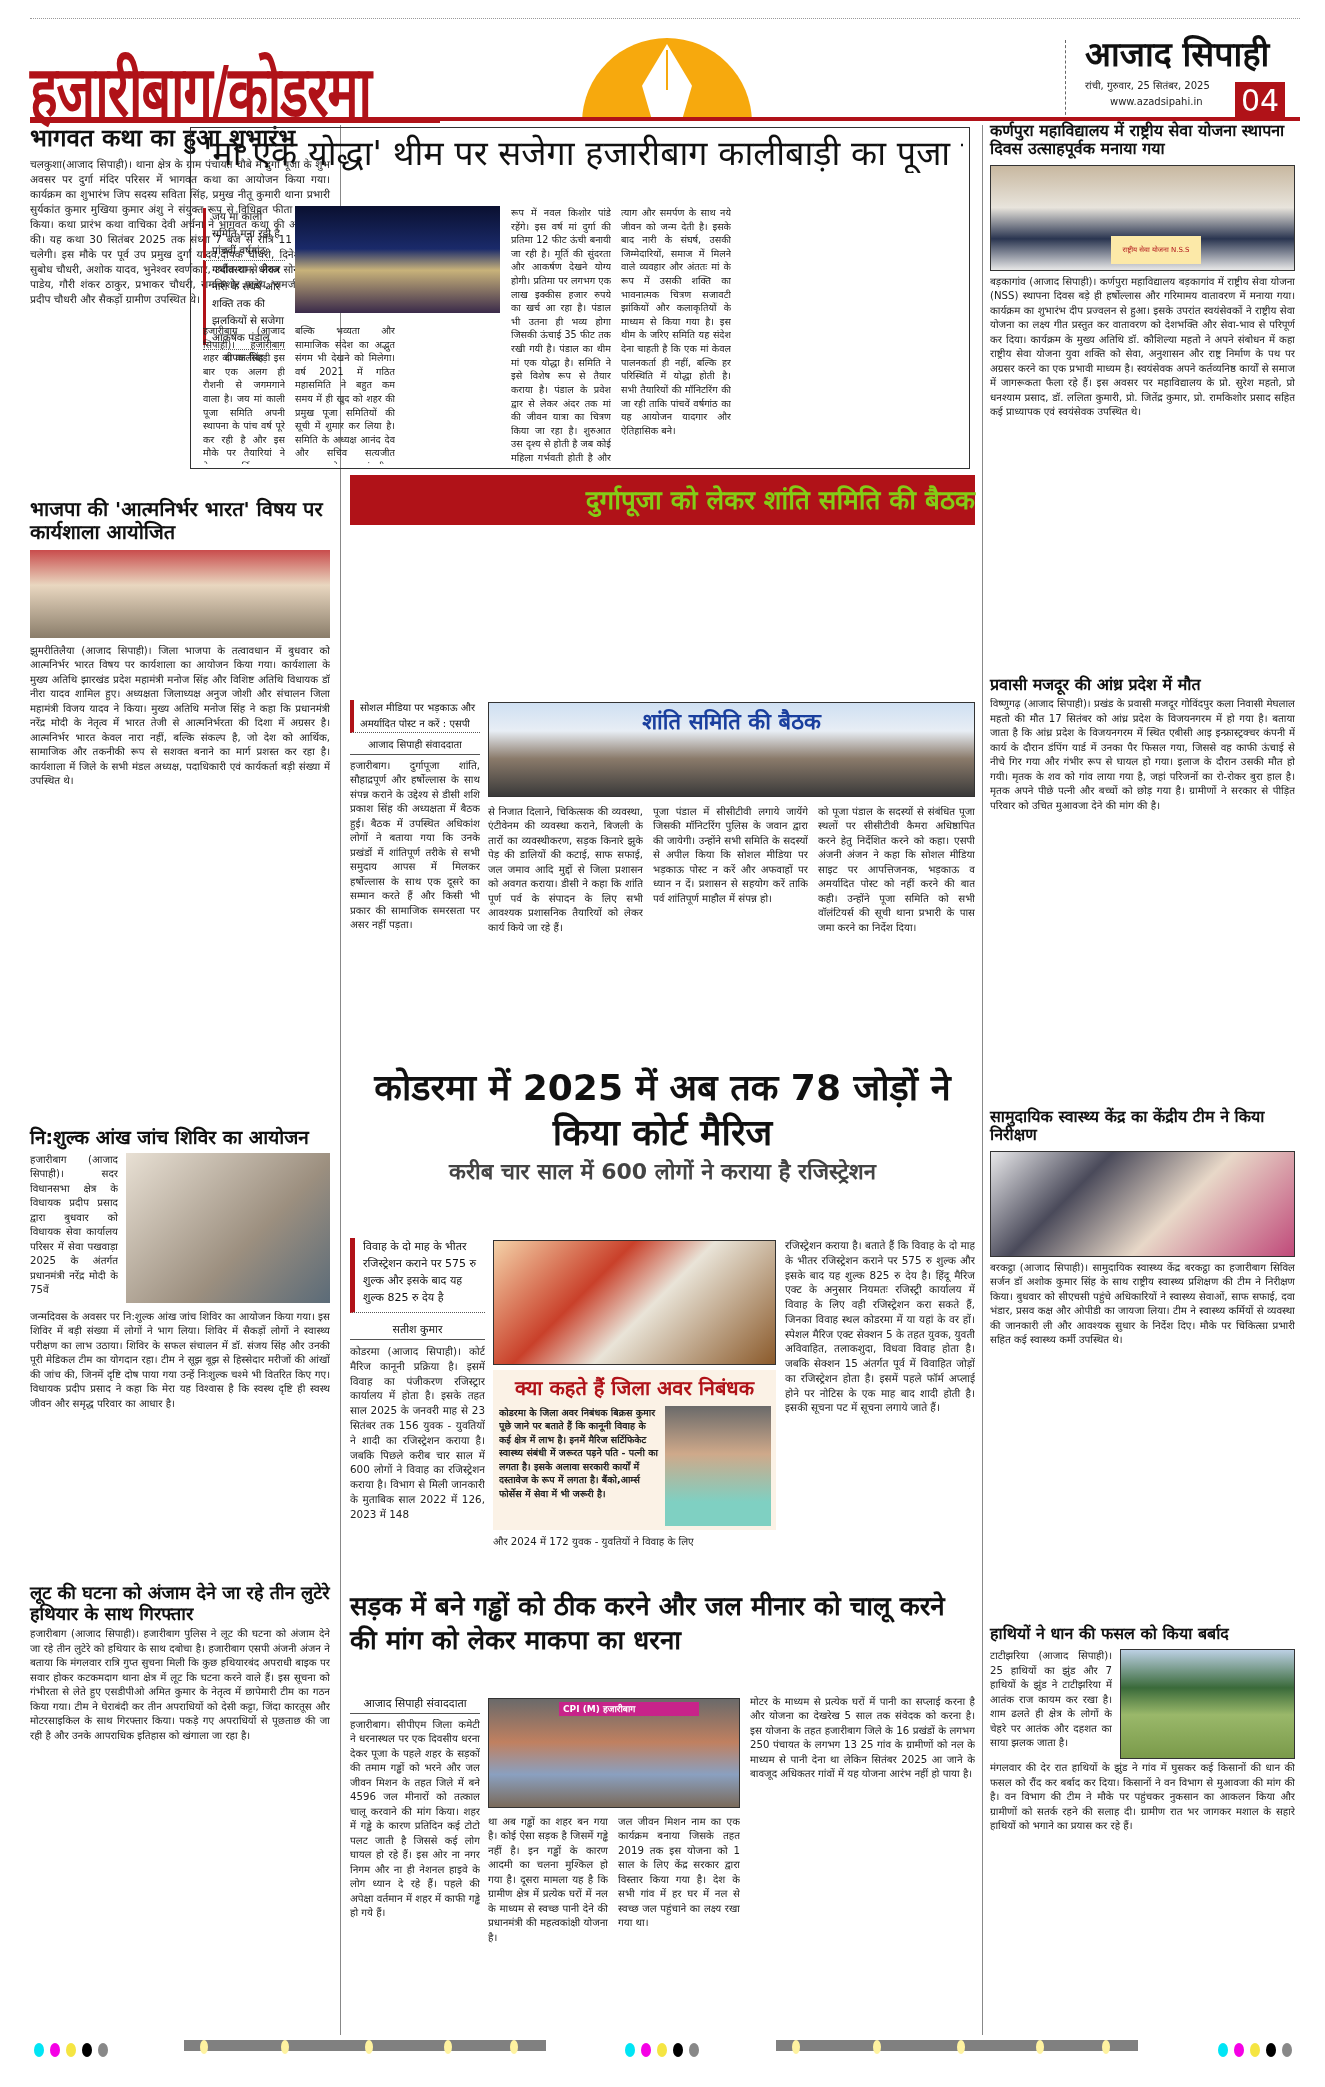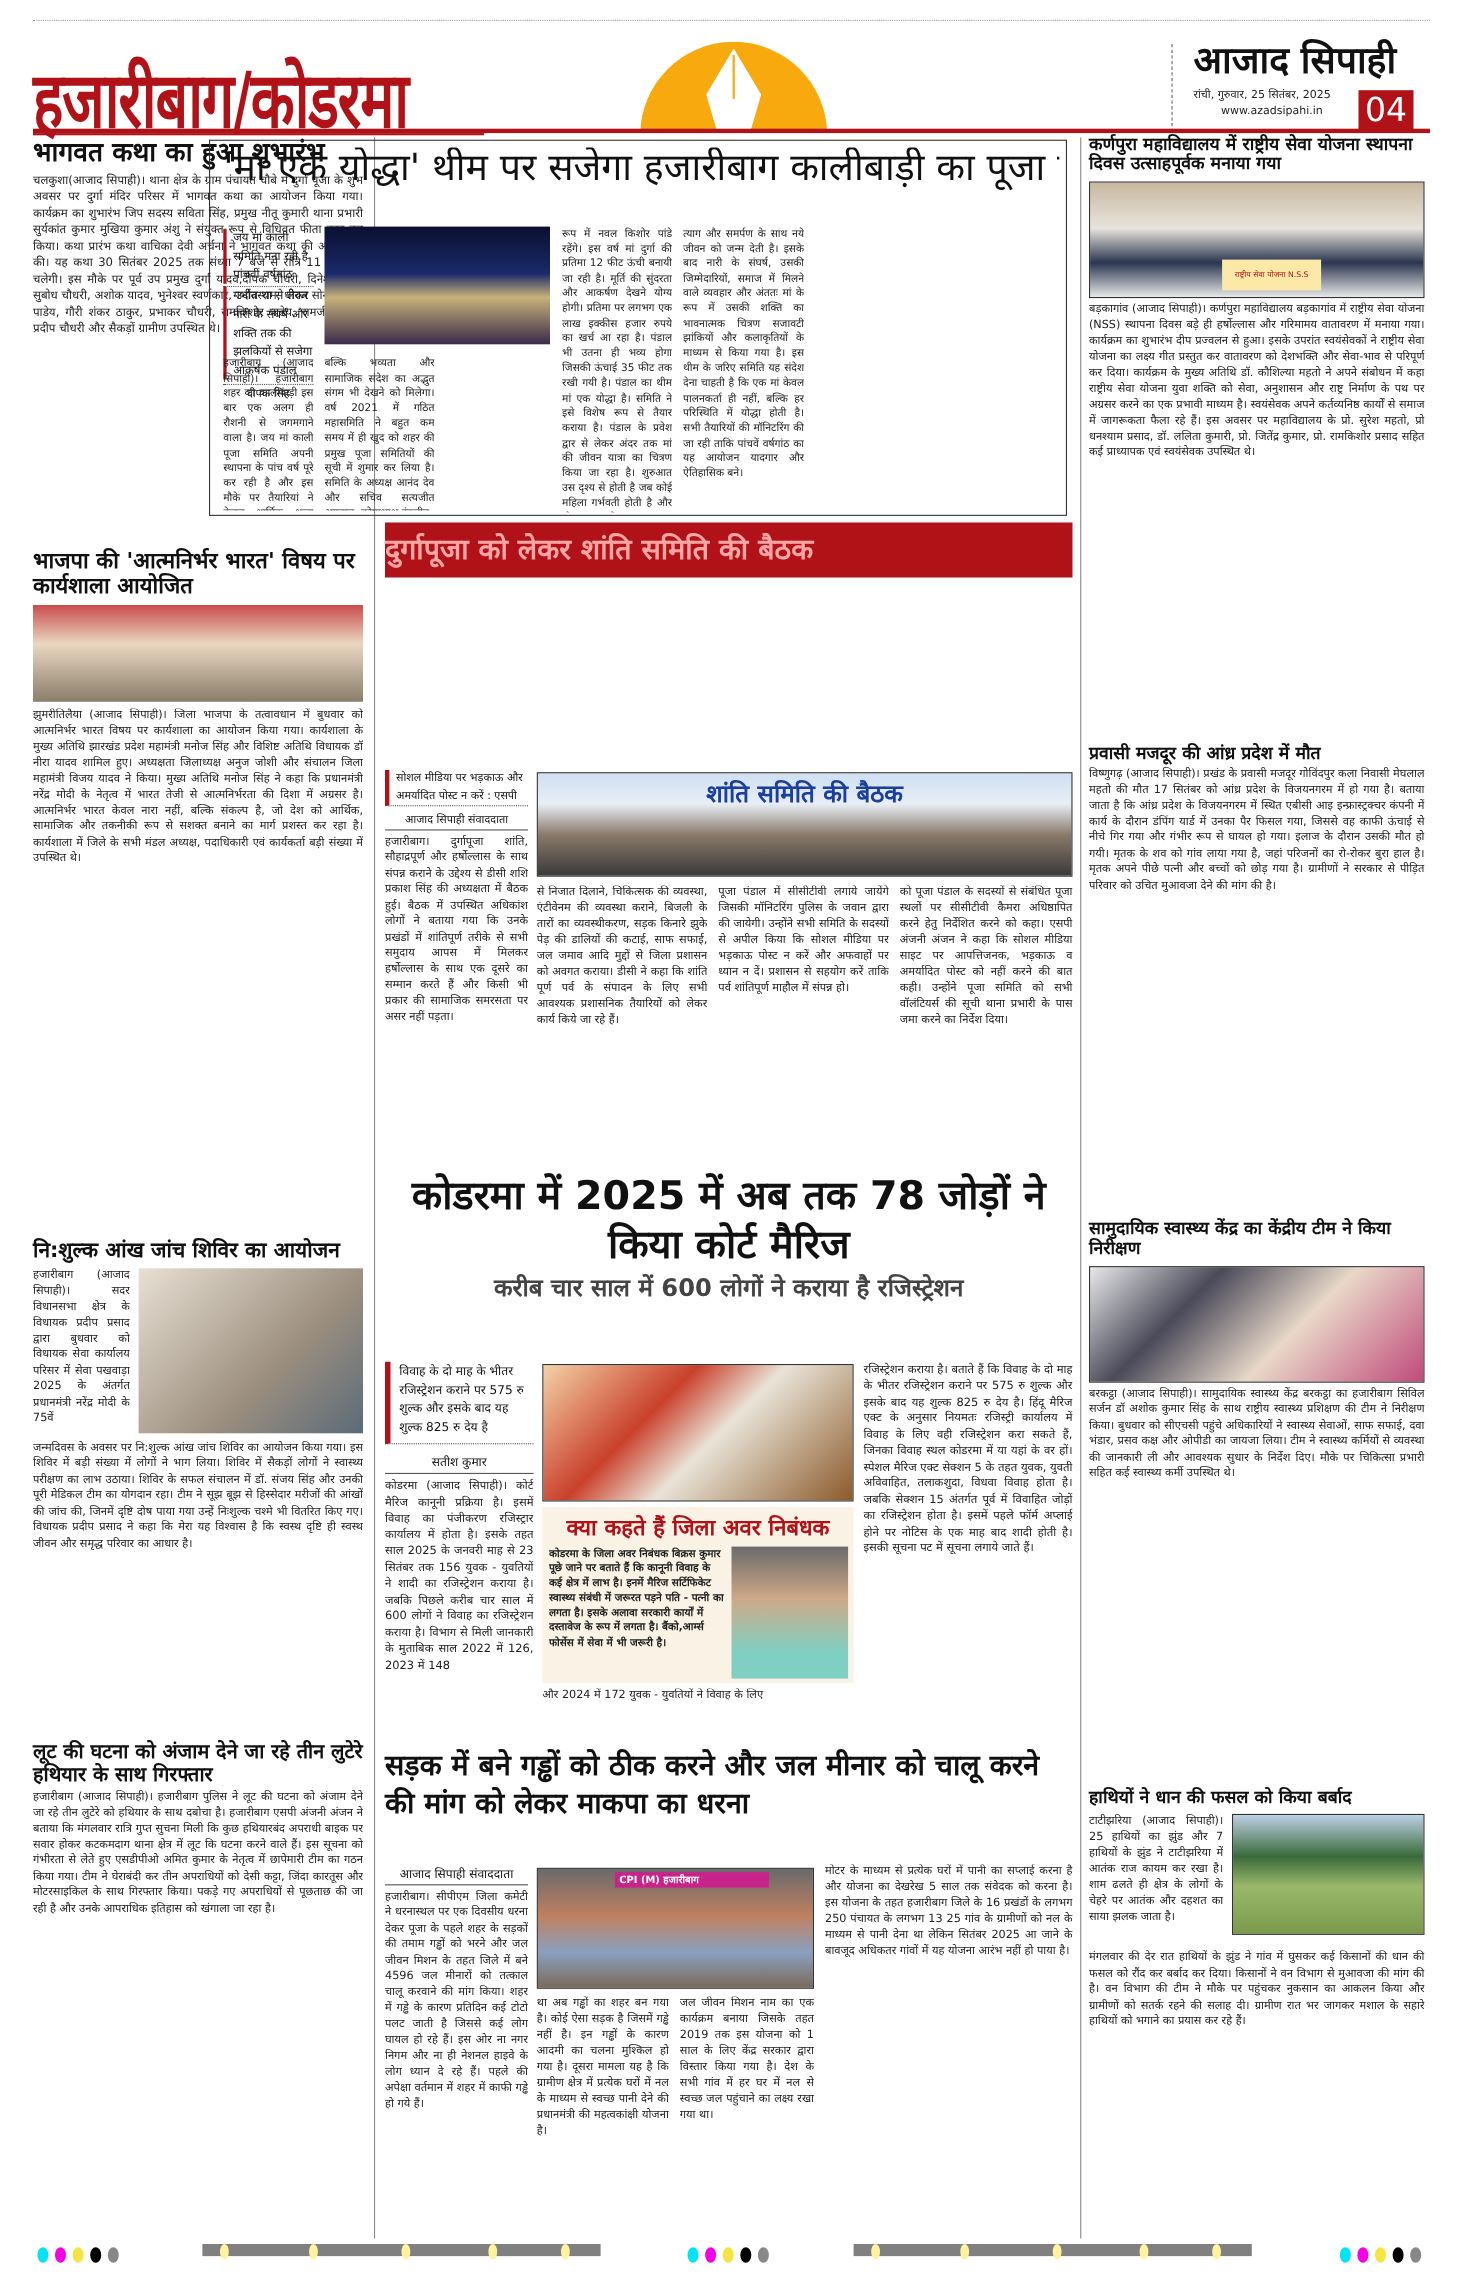--- a/index.html
+++ b/index.html
@@ -17,21 +17,21 @@
 .website{left:1110px;top:96px;font-size:10px;color:#222}
 .pageno{left:1235px;top:82px;width:50px;height:38px;background:#b01218;color:#fff;font-size:30px;font-weight:normal;text-align:center;line-height:38px}
 .redrule{left:30px;top:117px;width:1270px;height:4px;background:#b01218}
 .redrule2{left:30px;top:121px;width:410px;height:2px;background:#b01218}
 .colrule{border-left:1px solid #888}
 .head{font-weight:bold;line-height:1.15;color:#111}
 .body{font-size:10.2px;line-height:1.42;color:#222;text-align:justify}
 .img{background:linear-gradient(135deg,#555,#999)}
 .kicker{border-left:6px solid #b01218;padding-left:10px;font-size:12px;line-height:1.6}
 .byline{font-size:11px;text-align:center;border-bottom:1px solid #555;padding-bottom:3px;margin-bottom:4px}
-.redbar{background:#b01218;color:#fca5a5;text-align:left;font-weight:bold}
+.redbar{background:#b01218;color:#84cc16;text-align:right;font-weight:bold}
 .box{border:1px solid #555}
 .reg{position:absolute;top:2043px;width:10px;height:14px;border-radius:50%}
 .grey{position:absolute;top:2040px;height:11px;background:#808080}
 .gdot{position:absolute;top:2040px;width:8px;height:14px;border-radius:50%;background:#fff3a0}
 </style>
 </head>
 <body>
 
 <div class="abs dotline"></div>
 <div class="abs masthead-title">हजारीबाग/कोडरमा</div>
@@ -154,21 +154,21 @@
   <div style="height:106px;margin-top:6px;background:linear-gradient(135deg,#e8e8ea 0,#4a4a5a 30%,#e8d8c8 60%,#c04a7a 100%);border:1px solid #333"></div>
   <div class="body" style="margin-top:4px;height:370px;overflow:hidden">बरकट्ठा (आजाद सिपाही)। सामुदायिक स्वास्थ्य केंद्र बरकट्ठा का हजारीबाग सिविल सर्जन डॉ अशोक कुमार सिंह के साथ राष्ट्रीय स्वास्थ्य प्रशिक्षण की टीम ने निरीक्षण किया। बुधवार को सीएचसी पहुंचे अधिकारियों ने स्वास्थ्य सेवाओं, साफ सफाई, दवा भंडार, प्रसव कक्ष और ओपीडी का जायजा लिया। टीम ने स्वास्थ्य कर्मियों से व्यवस्था की जानकारी ली और आवश्यक सुधार के निर्देश दिए। मौके पर चिकित्सा प्रभारी सहित कई स्वास्थ्य कर्मी उपस्थित थे।</div>
 </div>
 
 <div class="abs" style="left:990px;top:1625px;width:305px">
   <div class="head" style="font-size:16px">हाथियों ने धान की फसल को किया बर्बाद</div>
   <div style="display:flex;gap:8px;margin-top:6px">
     <div class="body" style="width:122px;height:110px;overflow:hidden">टाटीझरिया (आजाद सिपाही)। 25 हाथियों का झुंड और 7 हाथियों के झुंड ने टाटीझरिया में आतंक राज कायम कर रखा है। शाम ढलते ही क्षेत्र के लोगों के चेहरे पर आतंक और दहशत का साया झलक जाता है।</div>
     <div style="flex:1;height:110px;background:linear-gradient(180deg,#bcd0e4 0,#3a6a3a 35%,#9ab86a 60%,#7a9a4a 100%);border:1px solid #333"></div>
   </div>
-  <div class="body" style="height:270px;overflow:hidden;margin-top:14px">मंगलवार की देर रात हाथियों के झुंड ने गांव में घुसकर कई किसानों की धान की फसल को रौंद कर बर्बाद कर दिया। किसानों ने वन विभाग से मुआवजा की मांग की है। वन विभाग की टीम ने मौके पर पहुंचकर नुकसान का आकलन किया और ग्रामीणों को सतर्क रहने की सलाह दी। ग्रामीण रात भर जागकर मशाल के सहारे हाथियों को भगाने का प्रयास कर रहे हैं।</div>
+  <div class="body" style="height:270px;overflow:hidden;margin-top:2px">मंगलवार की देर रात हाथियों के झुंड ने गांव में घुसकर कई किसानों की धान की फसल को रौंद कर बर्बाद कर दिया। किसानों ने वन विभाग से मुआवजा की मांग की है। वन विभाग की टीम ने मौके पर पहुंचकर नुकसान का आकलन किया और ग्रामीणों को सतर्क रहने की सलाह दी। ग्रामीण रात भर जागकर मशाल के सहारे हाथियों को भगाने का प्रयास कर रहे हैं।</div>
 </div>
 
 <div>
   <div class="reg" style="left:34px;background:#00e5f5"></div>
   <div class="reg" style="left:50px;background:#f500e5"></div>
   <div class="reg" style="left:66px;background:#f5e542"></div>
   <div class="reg" style="left:82px;background:#000"></div>
   <div class="reg" style="left:98px;background:#888"></div>
   <div class="grey" style="left:184px;width:362px"></div>
   <div class="gdot" style="left:200px"></div>

